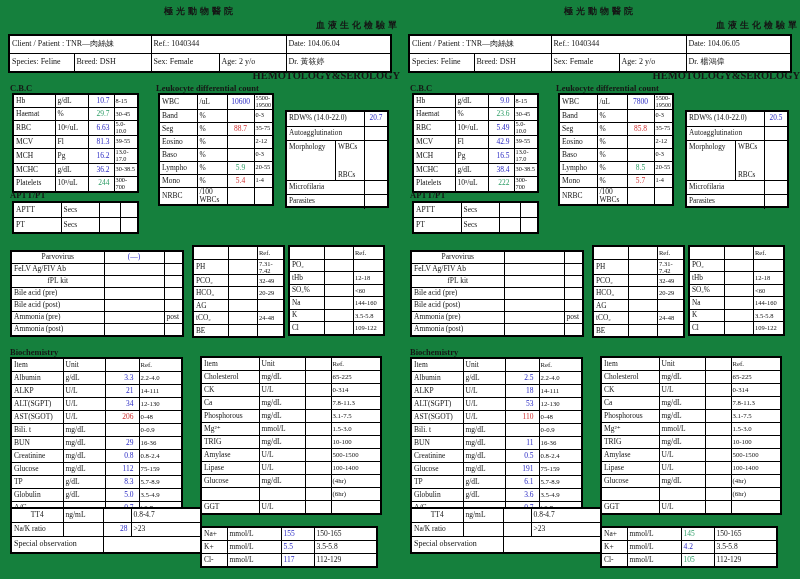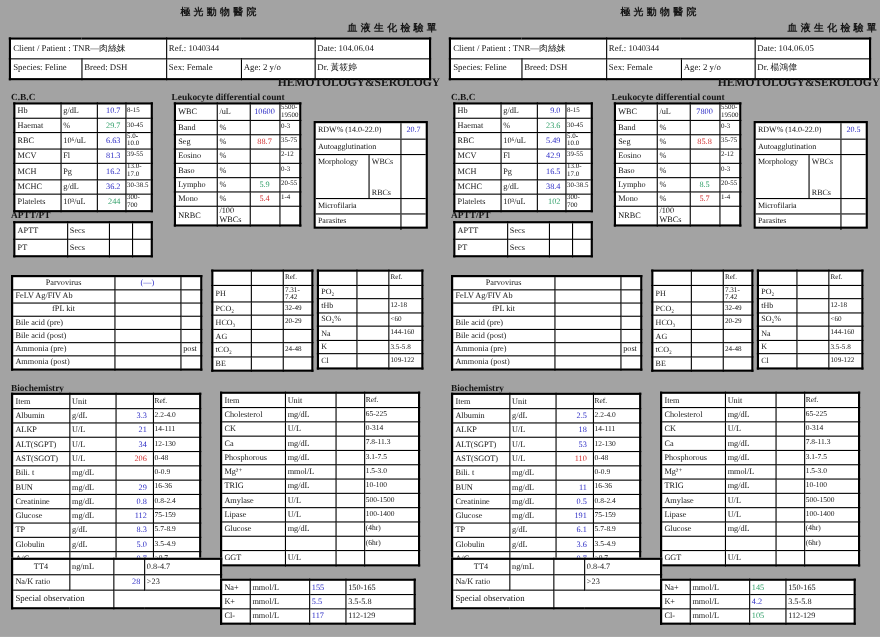--- a/index.html
+++ b/index.html
@@ -1,16 +1,16 @@
 <!DOCTYPE html>
 <html style="--c-normal: #2b2bc4; --c-low: #2e9e67; --c-high: #d03030;"><head>
 <meta charset="utf-8">
 <style>
   html,body{margin:0;padding:0;background:#e8e8e8}
-  .page{width:800px;height:579px;background:#a3a3a3;position:relative;display:flex;
+  .page{width:800px;height:579px;background:#15803d;position:relative;display:flex;
         font-family:"Liberation Serif","DejaVu Serif",serif;color:#151515;overflow:hidden}
   .panel{position:relative;width:400px;height:579px;flex:0 0 400px}
   .abs{position:absolute}
   .title1{top:5px;left:0;width:100%;text-align:center;font-size:9px;font-weight:bold;letter-spacing:3px}
   .title2{top:19px;left:0;width:100%;text-align:right;font-size:9px;font-weight:bold;letter-spacing:3px}
   .heading{top:70px;left:0;width:100%;text-align:right;font-size:10.5px;font-weight:bold}
   .lbl{font-weight:bold;font-size:8.5px}
   .lbl-cbc{left:10px;top:83px}
   .lbl-leuko{left:156px;top:83px}
   .lbl-aptt{left:10px;top:190px}
@@ -704,21 +704,21 @@
           </tr>
           <tr>
             <td>MCHC</td>
             <td>g/dL</td>
             <td class="normal">38.4</td>
             <td>30-38.5</td>
           </tr>
           <tr>
             <td>Platelets</td>
             <td>10³/uL</td>
-            <td class="low">102</td>
+            <td class="low">222</td>
             <td>300-700</td>
           </tr>
         </tbody>
     </table>
 
     <div class="abs lbl lbl-leuko">Leukocyte differential count</div>
     <table class="abs t-leuko box">
       <colgroup>
           <col style="width:38px">
           <col style="width:30px">

